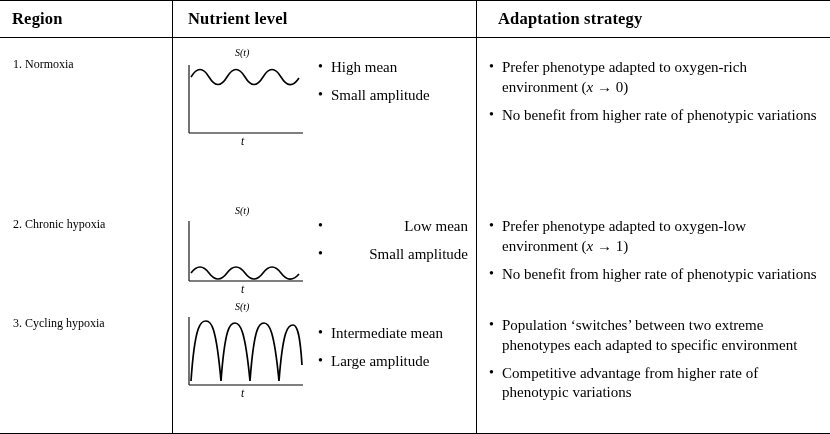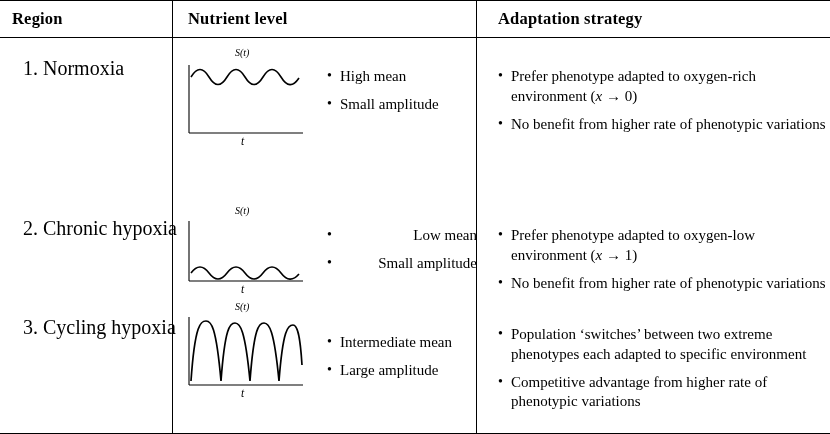--- a/index.html
+++ b/index.html
@@ -65,22 +65,22 @@
     position: absolute;
     left: 0;
     width: 830px;
   }
   .row.r1 { top: 37px; height: 132px; }
   .row.r2 { top: 169px; height: 122px; }
   .row.r3 { top: 291px; height: 142px; }
 
   .cell-region {
     position: absolute;
-    left: 23px;
-    font-size: 20px;
+    left: 13px;
+    font-size: 12px;
     white-space: nowrap;
   }
   .row.r1 .cell-region { top: 20px; }
   .row.r2 .cell-region { top: 48px; }
   .row.r3 .cell-region { top: 25px; }
 
   
   .plot {
     position: absolute;
     left: 183px;
@@ -97,21 +97,21 @@
   }
   .plot .t-label {
     position: absolute;
     font-style: italic;
     font-size: 11.5px;
   }
 
   
   ul.bul {
     list-style: none;
-    margin: 12px;
+    margin: 3px;
     padding: 0;
   }
   ul.bul li {
     position: relative;
     padding-left: 13px;
     font-size: 15px;
     line-height: 1.32;
     margin-bottom: 8px;
   }
   ul.bul li:before {

